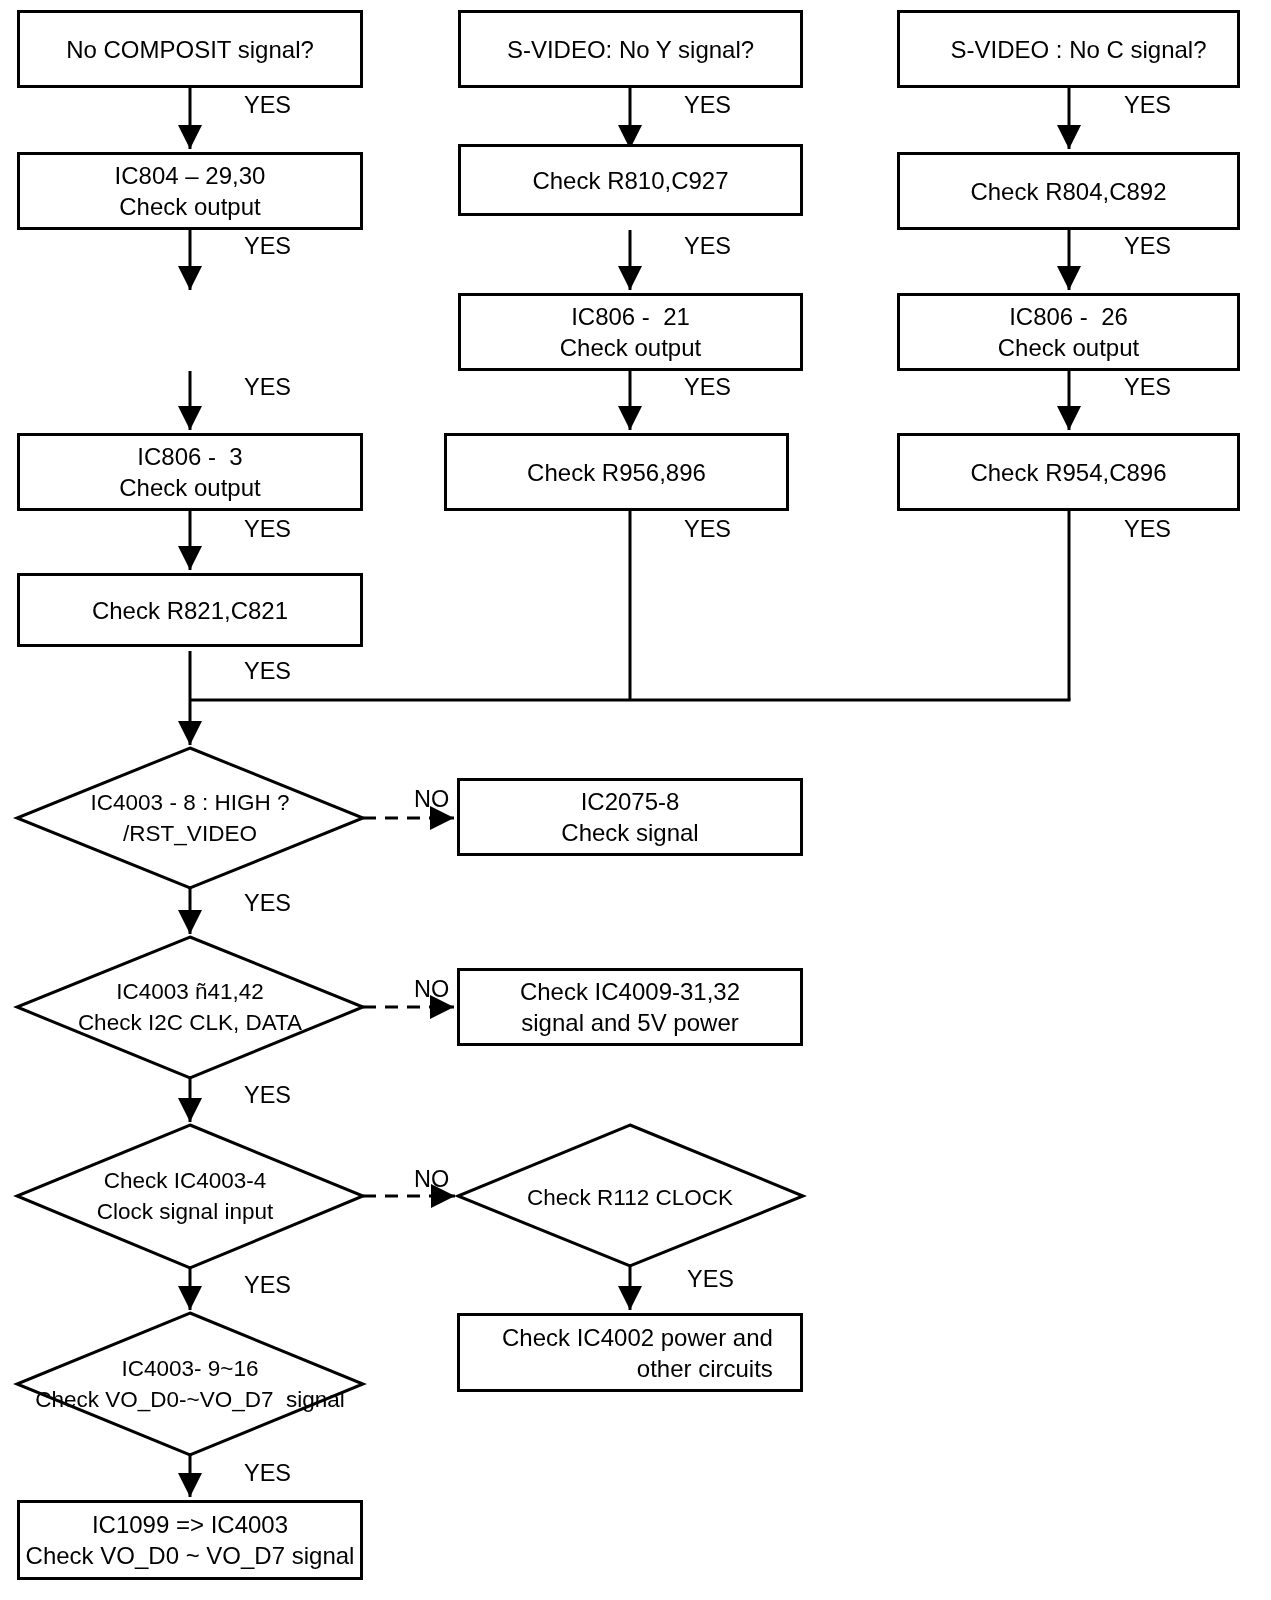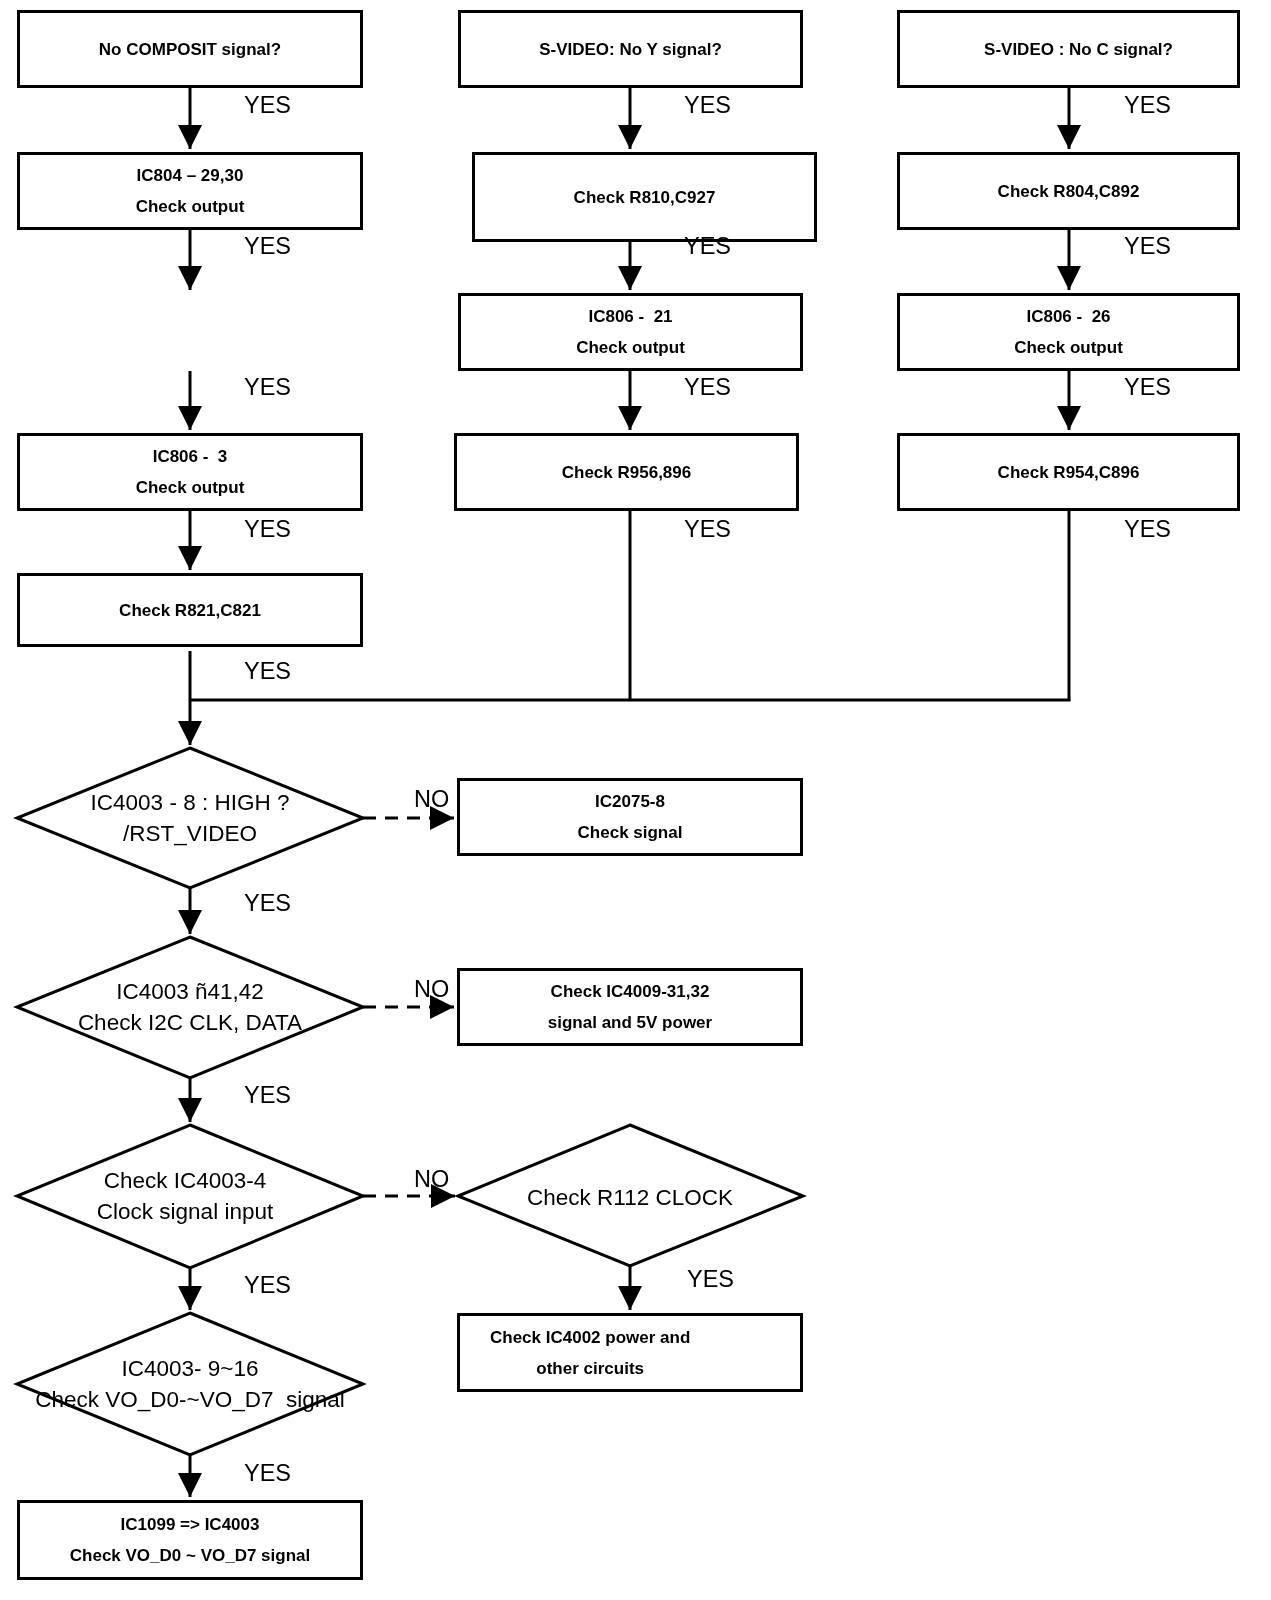--- a/index.html
+++ b/index.html
@@ -12,25 +12,24 @@
     overflow:hidden;
   }
   svg.wires{position:absolute;left:0;top:0;width:1271px;height:1600px;}
   .node{
     position:absolute;
     box-sizing:border-box;
     border:3px solid #000000;
     background:#ffffff;
     display:flex;align-items:center;justify-content:center;
     text-align:center;
-    font-size:17px;line-height:31px;
+    font-size:24px;line-height:31px;
     white-space:pre-wrap;
-    font-weight:bold;
   }
-  .node.left-text{justify-content:flex-start;text-align:center;padding-left:30px;}
+  .node.left-text{justify-content:flex-start;text-align:right;padding-left:42px;}
   .dlabel{
     position:absolute;
     text-align:center;
     font-size:22.5px;line-height:31px;
     white-space:pre-wrap;
   }
   .edge-label{
     position:absolute;
     font-size:23.5px;line-height:26px;
     white-space:nowrap;
@@ -86,31 +85,31 @@
       <polygon points="190,1313 363,1384 190,1455 17,1384"></polygon>
     </g>
   </svg>
 
   <div class="node" style="left:17px;top:10px;width:346px;height:78px;">No COMPOSIT signal?</div>
   <div class="node" style="left:458px;top:10px;width:345px;height:78px;">S-VIDEO: No Y signal?</div>
   <div class="node" style="left:897px;top:10px;width:343px;height:78px;padding-left:20px;">S-VIDEO : No C signal?</div>
 
   <div class="node" style="left:17px;top:152px;width:346px;height:78px;">IC804 – 29,30
 Check output</div>
-  <div class="node" style="left:458px;top:152px;width:345px;height:90px;margin-left:14px;">Check R810,C927</div>
+  <div class="node" style="left:458px;top:144px;width:345px;height:72px;">Check R810,C927</div>
   <div class="node" style="left:897px;top:152px;width:343px;height:78px;">Check R804,C892</div>
 
   <div class="node" style="left:458px;top:293px;width:345px;height:78px;">IC806 -  21
 Check output</div>
   <div class="node" style="left:897px;top:293px;width:343px;height:78px;">IC806 -  26
 Check output</div>
 
   <div class="node" style="left:17px;top:433px;width:346px;height:78px;">IC806 -  3
 Check output</div>
-  <div class="node" style="left:454px;top:433px;width:345px;height:78px;">Check R956,896</div>
+  <div class="node" style="left:444px;top:433px;width:345px;height:78px;">Check R956,896</div>
   <div class="node" style="left:897px;top:433px;width:343px;height:78px;">Check R954,C896</div>
 
   <div class="node" style="left:17px;top:573px;width:346px;height:74px;">Check R821,C821</div>
 
   <div class="dlabel" style="left:15px;top:787px;width:350px;">IC4003 - 8 : HIGH ?
 /RST_VIDEO</div>
   <div class="dlabel" style="left:15px;top:976px;width:350px;">IC4003 ñ41,42
 Check I2C CLK, DATA</div>
   <div class="dlabel" style="left:10px;top:1165px;width:350px;">Check IC4003-4
 Clock signal input</div>

